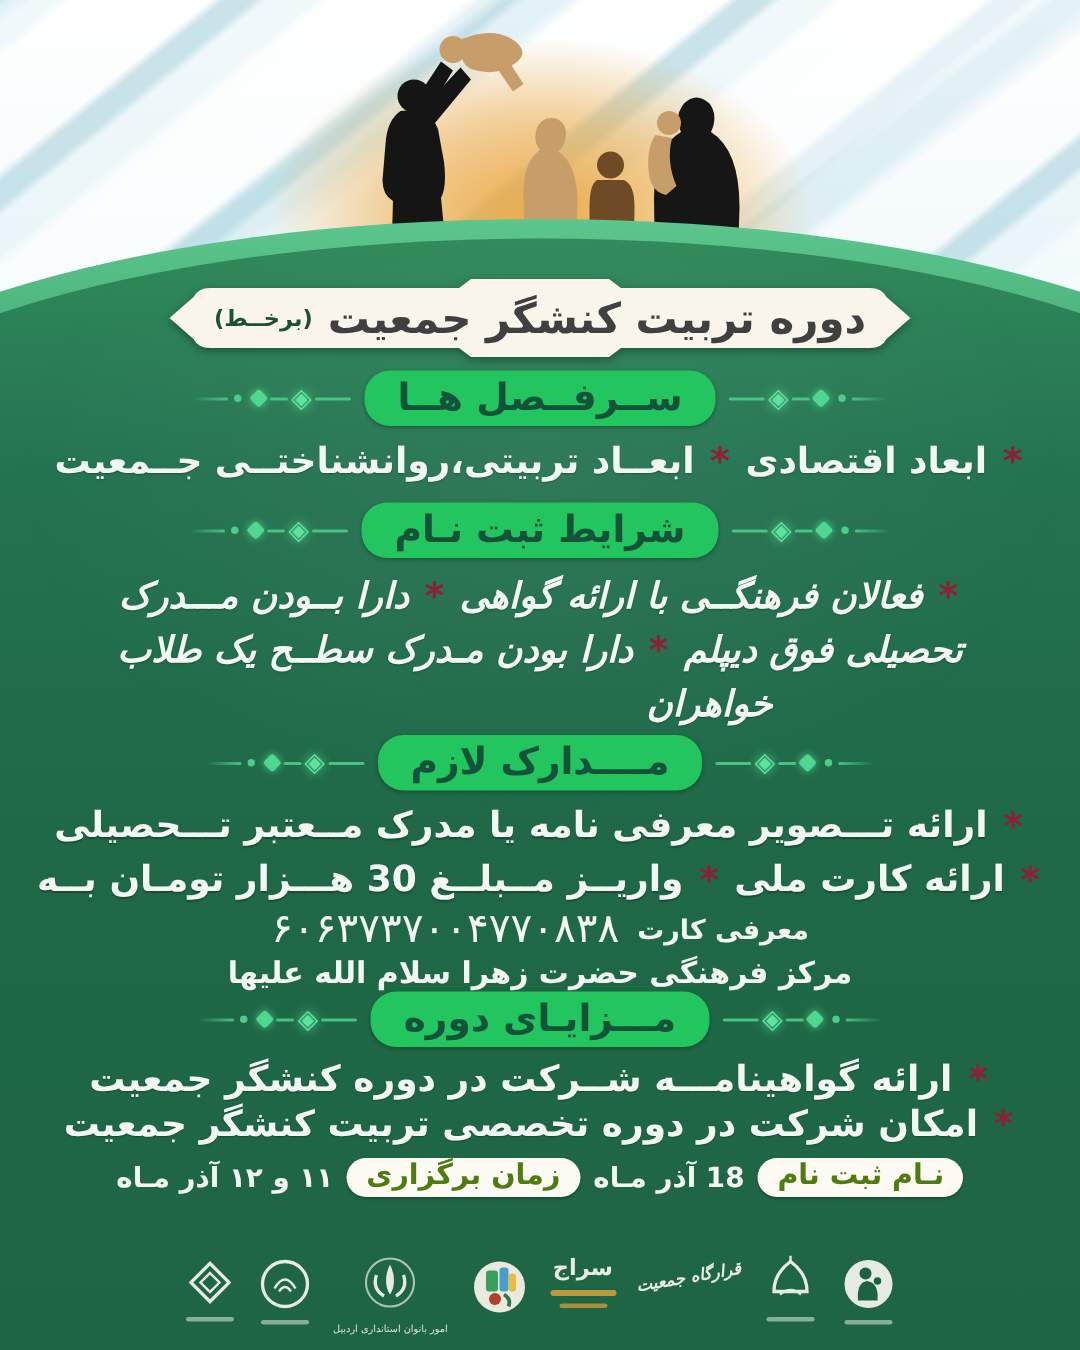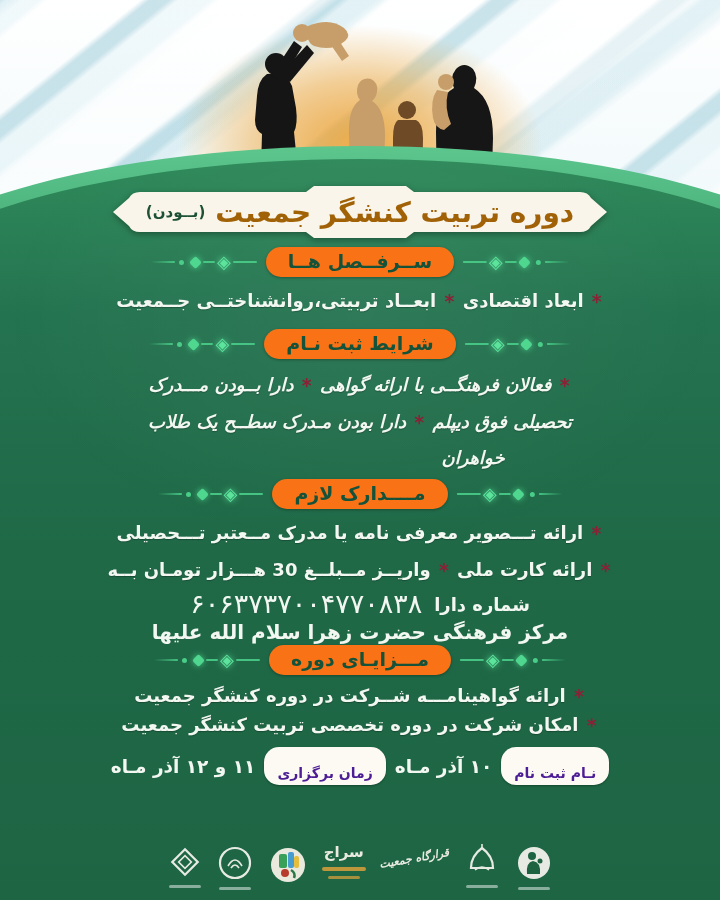--- a/index.html
+++ b/index.html
@@ -33,58 +33,58 @@
     background:radial-gradient(ellipse 60% 30% at 50% 12%, rgba(255,255,255,.05), rgba(0,0,0,0) 60%),
                radial-gradient(ellipse 90% 60% at 50% 100%, rgba(0,0,0,.12), rgba(0,0,0,0) 60%);}
 
   
   .content{position:absolute;inset:0;direction:rtl;text-align:center;color:#f3f7f1;}
 
   .banner{position:relative;width:500px;height:58px;margin:183px auto 0;
     filter:drop-shadow(0 2px 3px rgba(0,0,0,.35));}
   .banner svg{position:absolute;inset:0;}
   .banner-text{position:absolute;inset:0;display:flex;align-items:center;justify-content:center;gap:10px;}
-  .banner-title{font-size:28px;font-weight:bold;color:#a16207;letter-spacing:.5px;}
+  .banner-title{font-size:28px;font-weight:bold;color:#404040;letter-spacing:.5px;}
   .banner-badge{font-size:15px;font-weight:bold;color:#1d5136;}
 
   .sec-head{display:flex;direction:ltr;align-items:center;justify-content:center;gap:9px;}
-  .pill{background:#f97316;color:#14523a;font-weight:bold;font-size:19px;
+  .pill{background:#22c55e;color:#14523a;font-weight:bold;font-size:25px;
     padding:3px 22px 5px;border-radius:17px;box-shadow:0 1px 3px rgba(0,0,0,.3);white-space:nowrap;}
   .orn{display:flex;align-items:center;}
   .orn.mirror{transform:scaleX(-1);}
   .orn i{display:block;font-style:normal;}
   .orn .l{height:2px;background:#49cd88;border-radius:2px;opacity:.9;}
   .orn .l1{width:24px;background:linear-gradient(90deg,rgba(73,205,136,0),#49cd88);}
   .orn .l2{width:12px;} .orn .l3{width:24px;}
   .orn .dot{width:5px;height:5px;border-radius:50%;background:#49cd88;margin:0 4px;}
   .orn .dmd{width:9px;height:9px;background:#4fd68f;transform:rotate(45deg);margin:0 3px;border-radius:2px;
     box-shadow:0 0 6px rgba(85,225,150,.8);}
   .orn .flower{color:#5ce49c;font-size:18px;line-height:1;margin:0 2px;
     text-shadow:0 0 7px rgba(92,228,156,.95);}
 
-  .line{font-size:18px;font-weight:bold;line-height:36px;white-space:nowrap;
+  .line{font-size:24px;font-weight:bold;line-height:36px;white-space:nowrap;
     text-shadow:0 1px 1px rgba(0,0,0,.25);}
   .ast{color:#8c2136;font-size:1.05em;display:inline-block;transform:translateY(1px);
     margin:0 2px;text-shadow:none;}
   .shift-right{transform:translateX(113px);}
 
   .mt1{margin-top:6px;}  .mt2{margin-top:5px;}  .mt3{margin-top:10px;}
   .mt4{margin-top:7px;font-style:italic;}  .mt5{margin-top:3px;}  .mt6{margin-top:5px;}
 
   .card-row{display:flex;justify-content:center;align-items:center;gap:12px;margin-top:1px;}
   .card-label{font-size:18px;font-weight:bold;}
   .card-number{font-size:27px;font-weight:normal;letter-spacing:1px;line-height:30px;}
   .org-line{font-size:20px;font-weight:bold;margin-top:3px;line-height:20px;}
 
   .benefit .line{line-height:29px;}
 
   .dates{display:flex;direction:rtl;justify-content:center;align-items:center;gap:9px;
     margin-top:8px;font-size:18.5px;font-weight:bold;white-space:nowrap;}
-  .date-pill{background:#fcfaf2;color:#4c1d95;padding:18px 13px 4px;border-radius:15px;
-    font-size:14px;box-shadow:0 1px 2px rgba(0,0,0,.3);}
+  .date-pill{background:#fcfaf2;color:#4d7c0f;padding:0 13px 4px;border-radius:15px;
+    font-size:19px;box-shadow:0 1px 2px rgba(0,0,0,.3);}
 
   
   .logos{position:absolute;left:0;right:0;bottom:10px;display:flex;direction:ltr;
     justify-content:center;align-items:flex-start;gap:13px;}
   .logo{display:flex;flex-direction:column;align-items:center;gap:5px;opacity:.95;}
   .cbar{width:32px;height:3px;border-radius:2px;background:rgba(255,255,255,.5);}
   .cbar.gold{background:rgba(199,154,60,.85);}
   .logo-caption{font-size:6.5px;color:#e9efe9;white-space:nowrap;}
   .seraj-text{color:#f5f2ea;font-weight:bold;font-size:15px;line-height:16px;}
   .seraj-bar{width:44px;height:4px;background:#c79a3c;border-radius:2px;margin-top:2px;}
@@ -137,21 +137,21 @@
   <div class="dome"></div>
 
   <div class="content">
 
     <div class="banner">
       <svg width="500" height="58" viewBox="0 0 500 58">
         <path fill="#f9f5ea" d="M30,9 H196 L204,3 H296 L304,9 H470 Q478,9 481,15 L497,29 L481,43 Q478,49 470,49 H304 L296,55 H204 L196,49 H30 Q22,49 19,43 L3,29 L19,15 Q22,9 30,9 Z"></path>
       </svg>
       <div class="banner-text">
         <span class="banner-title">دوره تربیت کنشگر جمعیت</span>
-        <span class="banner-badge">(بــودن)</span>
+        <span class="banner-badge">(برخــط)</span>
       </div>
     </div>
 
     <div class="sec-head mt1">
       <span class="orn">
         <i class="l l1"></i>
           <i class="dot"></i>
           <i class="dmd"></i>
           <i class="l l2"></i>
           <i class="flower">◈</i>
@@ -213,21 +213,21 @@
           <i class="l l2"></i>
           <i class="flower">◈</i>
           <i class="l l3"></i>
       </span>
     </div>
     <div class="para mt6">
       <div class="line"><span class="ast">*</span> ارائه تـــصویر معرفی نامه یا مدرک مــعتبر تـــحصیلی</div>
       <div class="line"><span class="ast">*</span> ارائه کارت ملی <span class="ast">*</span> واریــز مــبلــغ 30 هـــزار تومـان بــه</div>
     </div>
     <div class="card-row">
-      <span class="card-label">شماره دارا</span>
+      <span class="card-label">معرفی کارت</span>
       <span class="card-number">۶۰۶۳۷۳۷۰۰۴۷۷۰۸۳۸</span>
     </div>
     <div class="org-line">مرکز فرهنگی حضرت زهرا سلام الله علیها</div>
 
     <div class="sec-head mt5">
       <span class="orn">
         <i class="l l1"></i>
           <i class="dot"></i>
           <i class="dmd"></i>
           <i class="l l2"></i>
@@ -244,21 +244,21 @@
           <i class="l l3"></i>
       </span>
     </div>
     <div class="para benefit mt1">
       <div class="line"><span class="ast">*</span> ارائه گواهینامـــه شــرکت در دوره کنشگر جمعیت</div>
       <div class="line"><span class="ast">*</span> امکان شرکت در دوره تخصصی تربیت کنشگر جمعیت</div>
     </div>
 
     <div class="dates">
       <span class="date-pill">نـام ثبت نام</span>
-      <span>۱۰ آذر مـاه</span>
+      <span>18 آذر مـاه</span>
       <span class="date-pill">زمان برگزاری</span>
       <span>۱۱ و ۱۲ آذر مـاه</span>
     </div>
   </div>
 
   <div class="logos">
 
     <div class="logo">
       <svg width="36" height="36" viewBox="0 0 36 36">
         <rect x="9" y="9" width="18" height="18" transform="rotate(45 18 18)" fill="none" stroke="#f2f2ec" stroke-width="2.2"></rect>
@@ -268,20 +268,28 @@
     </div>
 
     <div class="logo">
       <svg width="38" height="38" viewBox="0 0 38 38">
         <circle cx="19" cy="19" r="15" fill="none" stroke="#f2f2ec" stroke-width="2.2"></circle>
         <path d="M12,22 Q19,10 26,22 M15,24 Q19,18 23,24" fill="none" stroke="#f2f2ec" stroke-width="1.6"></path>
       </svg>
       <span class="cbar"></span>
     </div>
 
+    <div class="logo">
+      <svg width="40" height="40" viewBox="0 0 40 40">
+        <circle cx="20" cy="18" r="16" fill="none" stroke="#f2f2ec" stroke-width="1.4" opacity=".7"></circle>
+        <path d="M20,6 C16.5,13 16.5,21 20,26 C23.5,21 23.5,13 20,6 Z" fill="#f2f2ec"></path>
+        <path d="M11,13 C9,19 11,24 16,27 M29,13 C31,19 29,24 24,27" fill="none" stroke="#f2f2ec" stroke-width="2.2"></path>
+      </svg>
+      <span class="logo-caption">امور بانوان استانداری اردبیل</span>
+    </div>
 
     <div class="logo">
       <svg width="42" height="42" viewBox="0 0 42 42">
         <circle cx="21" cy="21" r="17" fill="#f4f1e6"></circle>
         <rect x="12" y="10" width="8" height="14" rx="2" fill="#3aa45a"></rect>
         <rect x="21" y="8" width="6" height="16" rx="2" fill="#4a9fd8"></rect>
         <rect x="27" y="12" width="5" height="12" rx="2" fill="#f2c23d"></rect>
         <circle cx="18" cy="29" r="4" fill="#c0392b"></circle>
         <path d="M24,26 Q29,29 27,34" stroke="#2b7a46" stroke-width="2.5" fill="none"></path>
       </svg>

